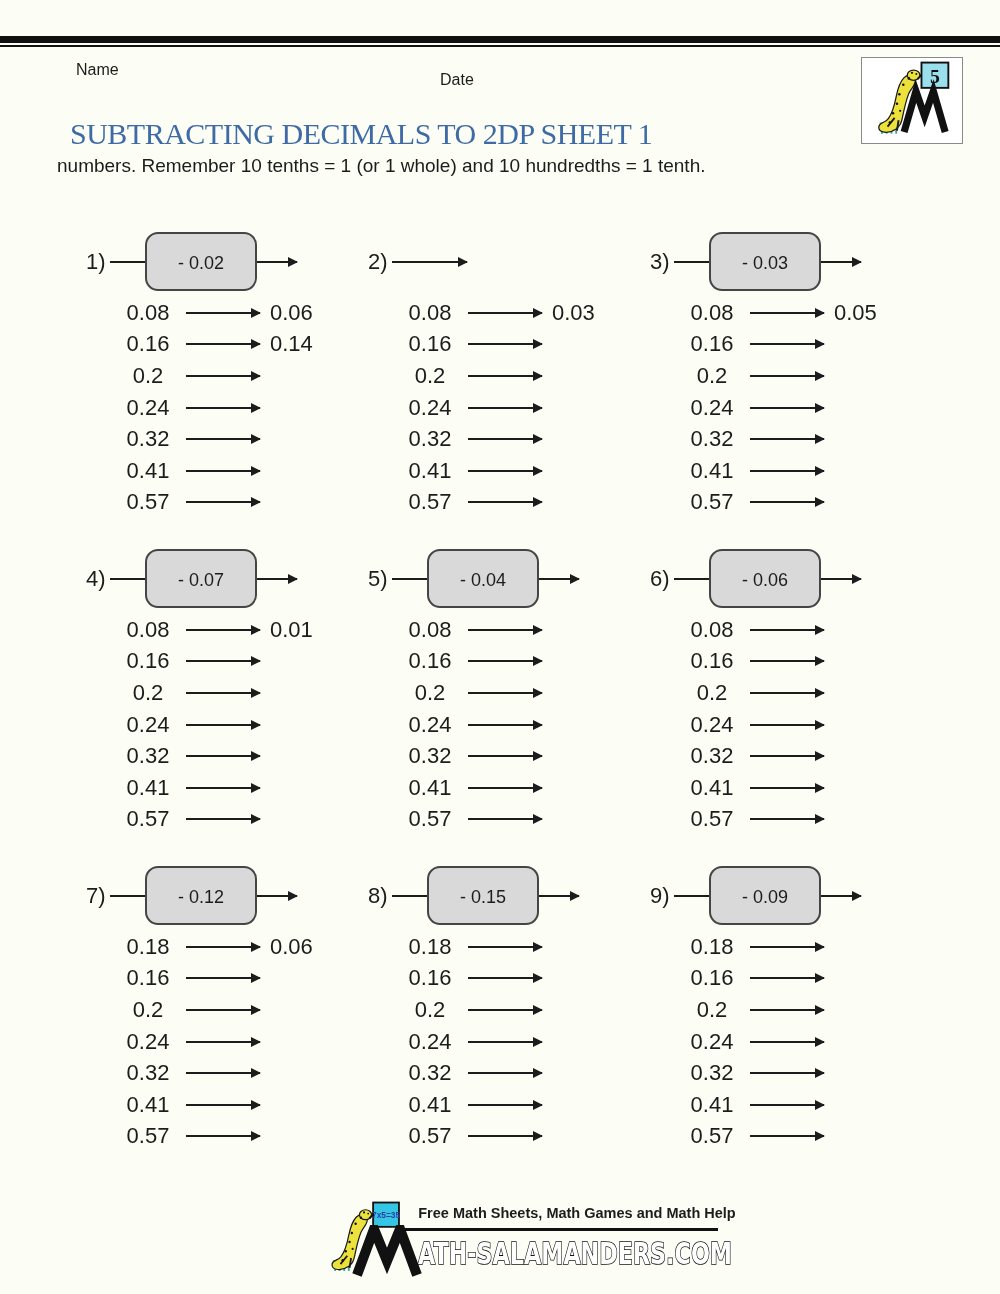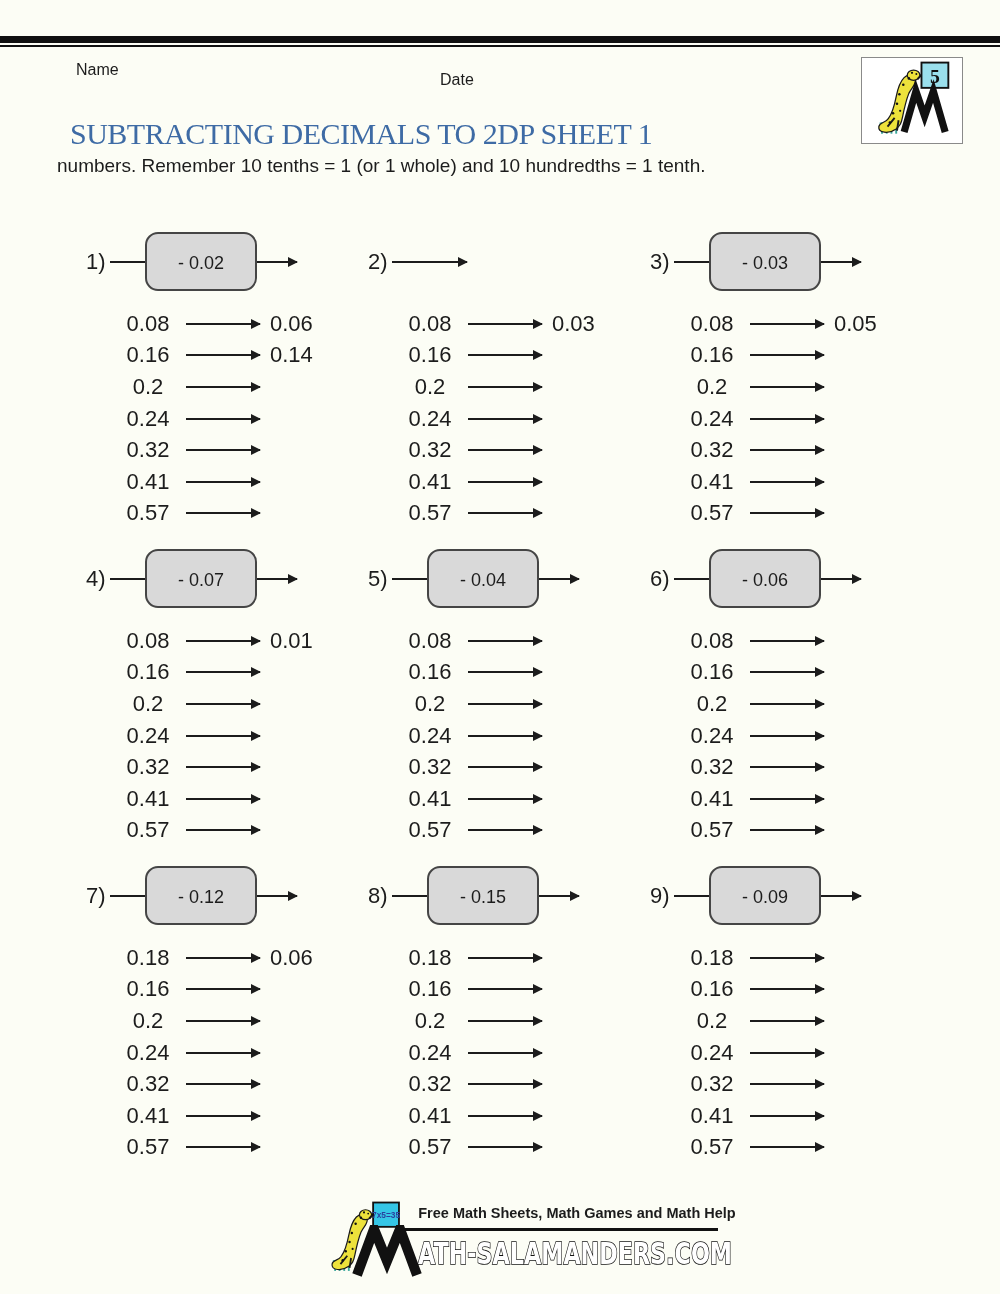--- a/index.html
+++ b/index.html
@@ -50,21 +50,21 @@
   .m-box {
     box-sizing:border-box; width:112px; height:59px; flex:none;
     background:var(--machine-fill,#d9d9d9);
     border:2px solid var(--machine-border,#454545);
     border-radius:13px;
     display:flex; align-items:center; justify-content:center;
     font-size:18px; padding-top:4px;
   }
   .m-arrow { width:40px; flex:none; }
 
-  .p-rows { margin-top:18px; }
+  .p-rows { margin-top:7px; }
   .io-row { display:flex; align-items:center; height:31.6px; }
   .in-val { box-sizing:border-box; width:126px; padding-left:50px; text-align:center;
             font-size:22px; flex:none; }
   .row-arrow { width:74px; flex:none; }
   .out-val { margin-left:10px; font-size:22px; min-width:60px; }
 
   
   .arrow { position:relative; height:2px; background:var(--ink,#1c1c1c); }
   .arrow::after {
     content:""; position:absolute; right:-1px; top:50%; transform:translateY(-50%);

